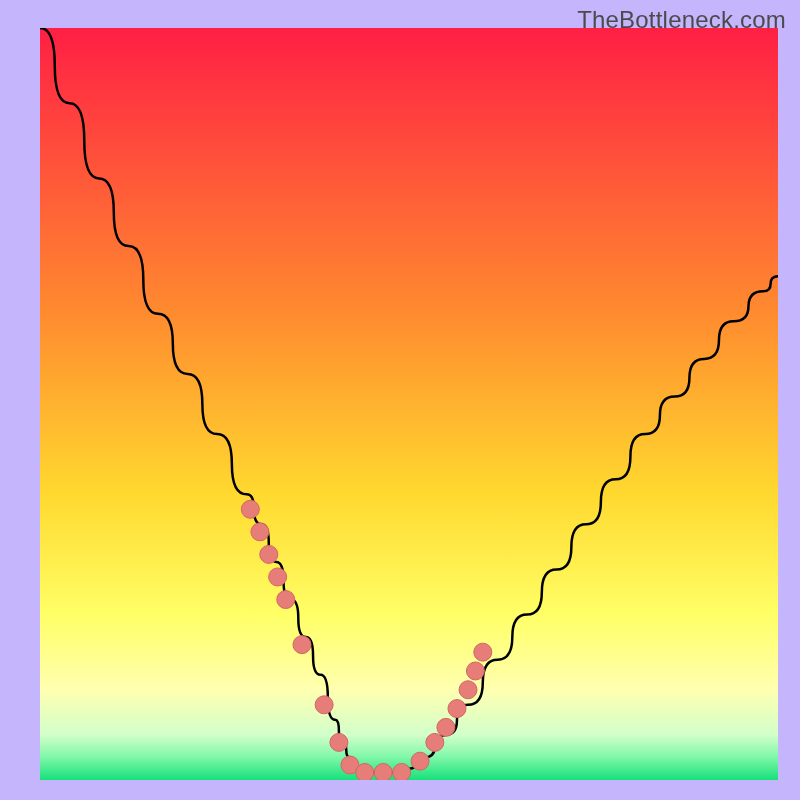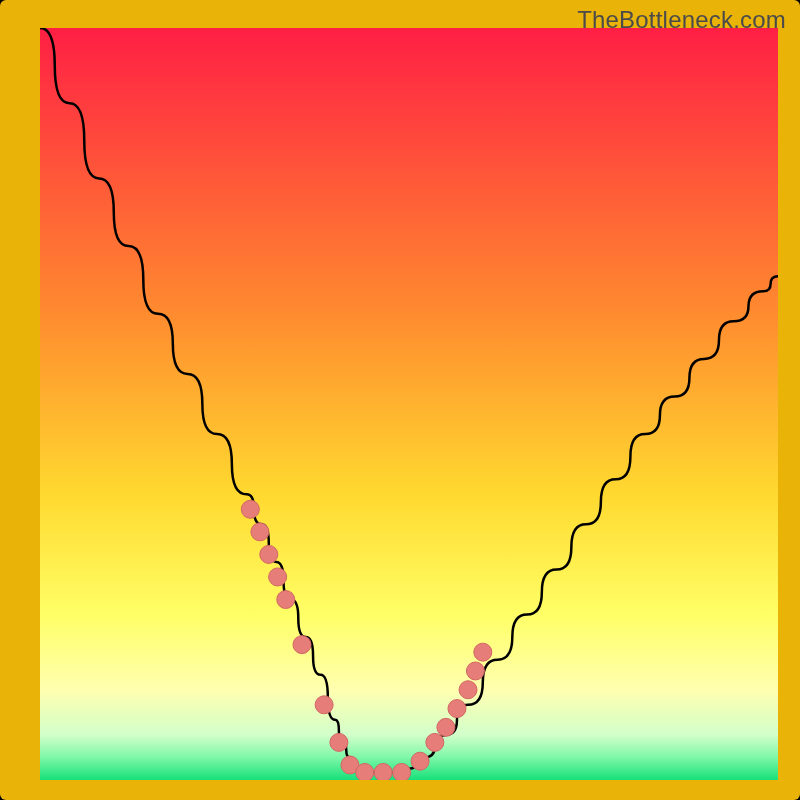--- a/index.html
+++ b/index.html
@@ -8,22 +8,21 @@
     width: 800px;
     height: 800px;
     overflow: hidden;
     background: #000;
     font-family: Arial, Helvetica, sans-serif;
   }
   .frame {
     position: relative;
     width: 800px;
     height: 800px;
-    background: #eab308;
-    border-radius: 6px;
+    background: #c4b5fd;
   }
   .watermark {
     position: absolute;
     top: 6px;
     right: 14px;
     color: #4b4b4b;
     font-size: 24px;
     font-weight: 500;
     letter-spacing: 0.2px;
     z-index: 5;

